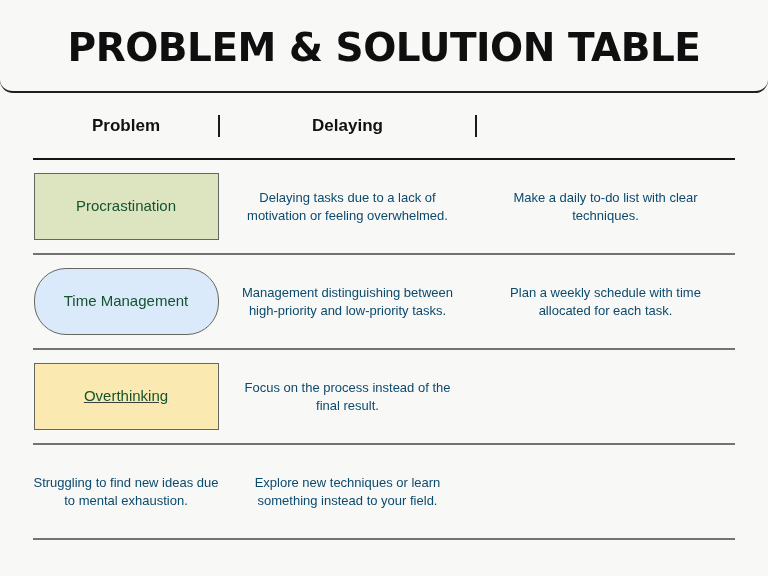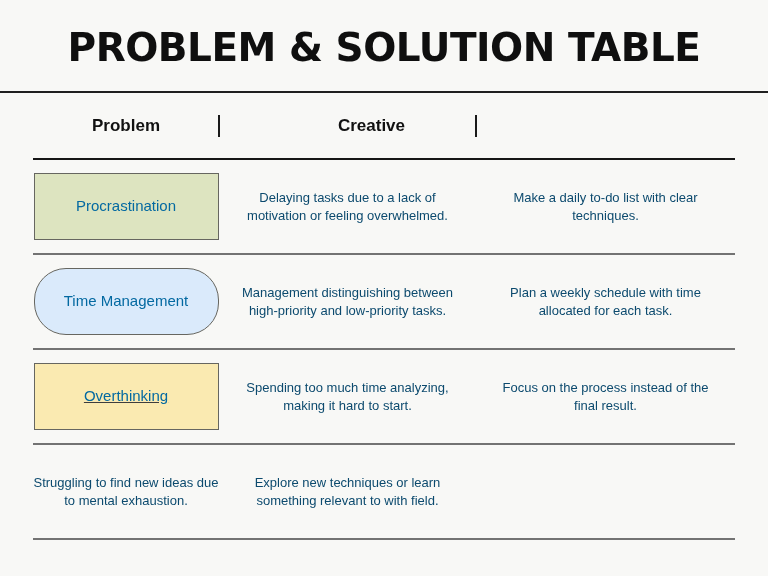--- a/index.html
+++ b/index.html
@@ -8,41 +8,40 @@
     background: #f8f8f6;
     font-family: "Liberation Sans", sans-serif;
     color: #3d3d3d;
     overflow: hidden;
   }
   .page { width: 768px; height: 576px; position: relative; }
 
   .title-block {
     height: 91px;
     border-bottom: 2px solid #1f1f1f;
-    display: flex; align-items: center; justify-content: center;
+    display: flex; align-items: center; justify-content: center; border-radius: 13px;
   }
   .page-title {
     margin: 0;
     font-family: "DejaVu Sans", "Liberation Sans", sans-serif;
     font-size: 39px; font-weight: 800;
     letter-spacing: -0.5px;
     color: #0f0f0f;
     padding-top: 4px;
   }
 
   .table { margin: 0 33px; width: 702px; }
 
   .thead {
     position: relative;
     height: 65px;
     border-bottom: 2px solid #161616;
     display: grid;
     grid-template-columns: 186px 257px 259px;
     align-items: center;
-    gap: 24px;
   }
   .th {
     text-align: center;
     font-size: 17px; font-weight: bold;
     color: #111;
   }
   .vbar {
     position: absolute;
     top: 22px;
     width: 2px; height: 22px;
@@ -65,21 +64,21 @@
     width: 185px; height: 67px;
     border: 1px solid #666660;
     display: flex; align-items: center; justify-content: center;
     text-align: center;
   }
   .pbox span {
     display: block;
     max-width: 130px;
     font-size: 15px;
     line-height: 1.25;
-    color: #0369a1;
+    color: #14532d;
   }
 
   .body-text {
     margin: 0;
     max-width: 214px;
     text-align: center;
     font-size: 13px;
     line-height: 1.38;
     color: #0c4a6e;
   }
@@ -90,21 +89,21 @@
 <div class="page">
 
   <div class="title-block">
     <h1 class="page-title">PROBLEM &amp; SOLUTION TABLE</h1>
   </div>
 
   <div class="table">
 
     <div class="thead">
       <div class="th">Problem</div>
-      <div class="th">Creative</div>
+      <div class="th">Delaying</div>
       <div class="vbar vbar-1"></div>
       <div class="vbar vbar-2"></div>
     </div>
 
     <div class="row">
       <div class="cell">
         <div class="pbox" style="background-color: rgb(221, 228, 192);">
           <span>Procrastination</span>
         </div>
       </div>
@@ -130,30 +129,27 @@
       </div>
     </div>
 
     <div class="row">
       <div class="cell">
         <div class="pbox" style="background-color: rgb(250, 234, 177); text-decoration: underline;">
           <span>Overthinking</span>
         </div>
       </div>
       <div class="cell">
-        <p class="body-text">Spending too much time analyzing, making it hard to start.</p>
-      </div>
-      <div class="cell">
         <p class="body-text">Focus on the process instead of the final result.</p>
       </div>
     </div>
 
     <div class="row">
       <div class="cell">
         <p class="body-text">Struggling to find new ideas due to mental exhaustion.</p>
       </div>
       <div class="cell">
-        <p class="body-text">Explore new techniques or learn something relevant to with field.</p>
+        <p class="body-text">Explore new techniques or learn something instead to your field.</p>
       </div>
     </div>
 
   </div>
 </div>
 
 </body></html>

